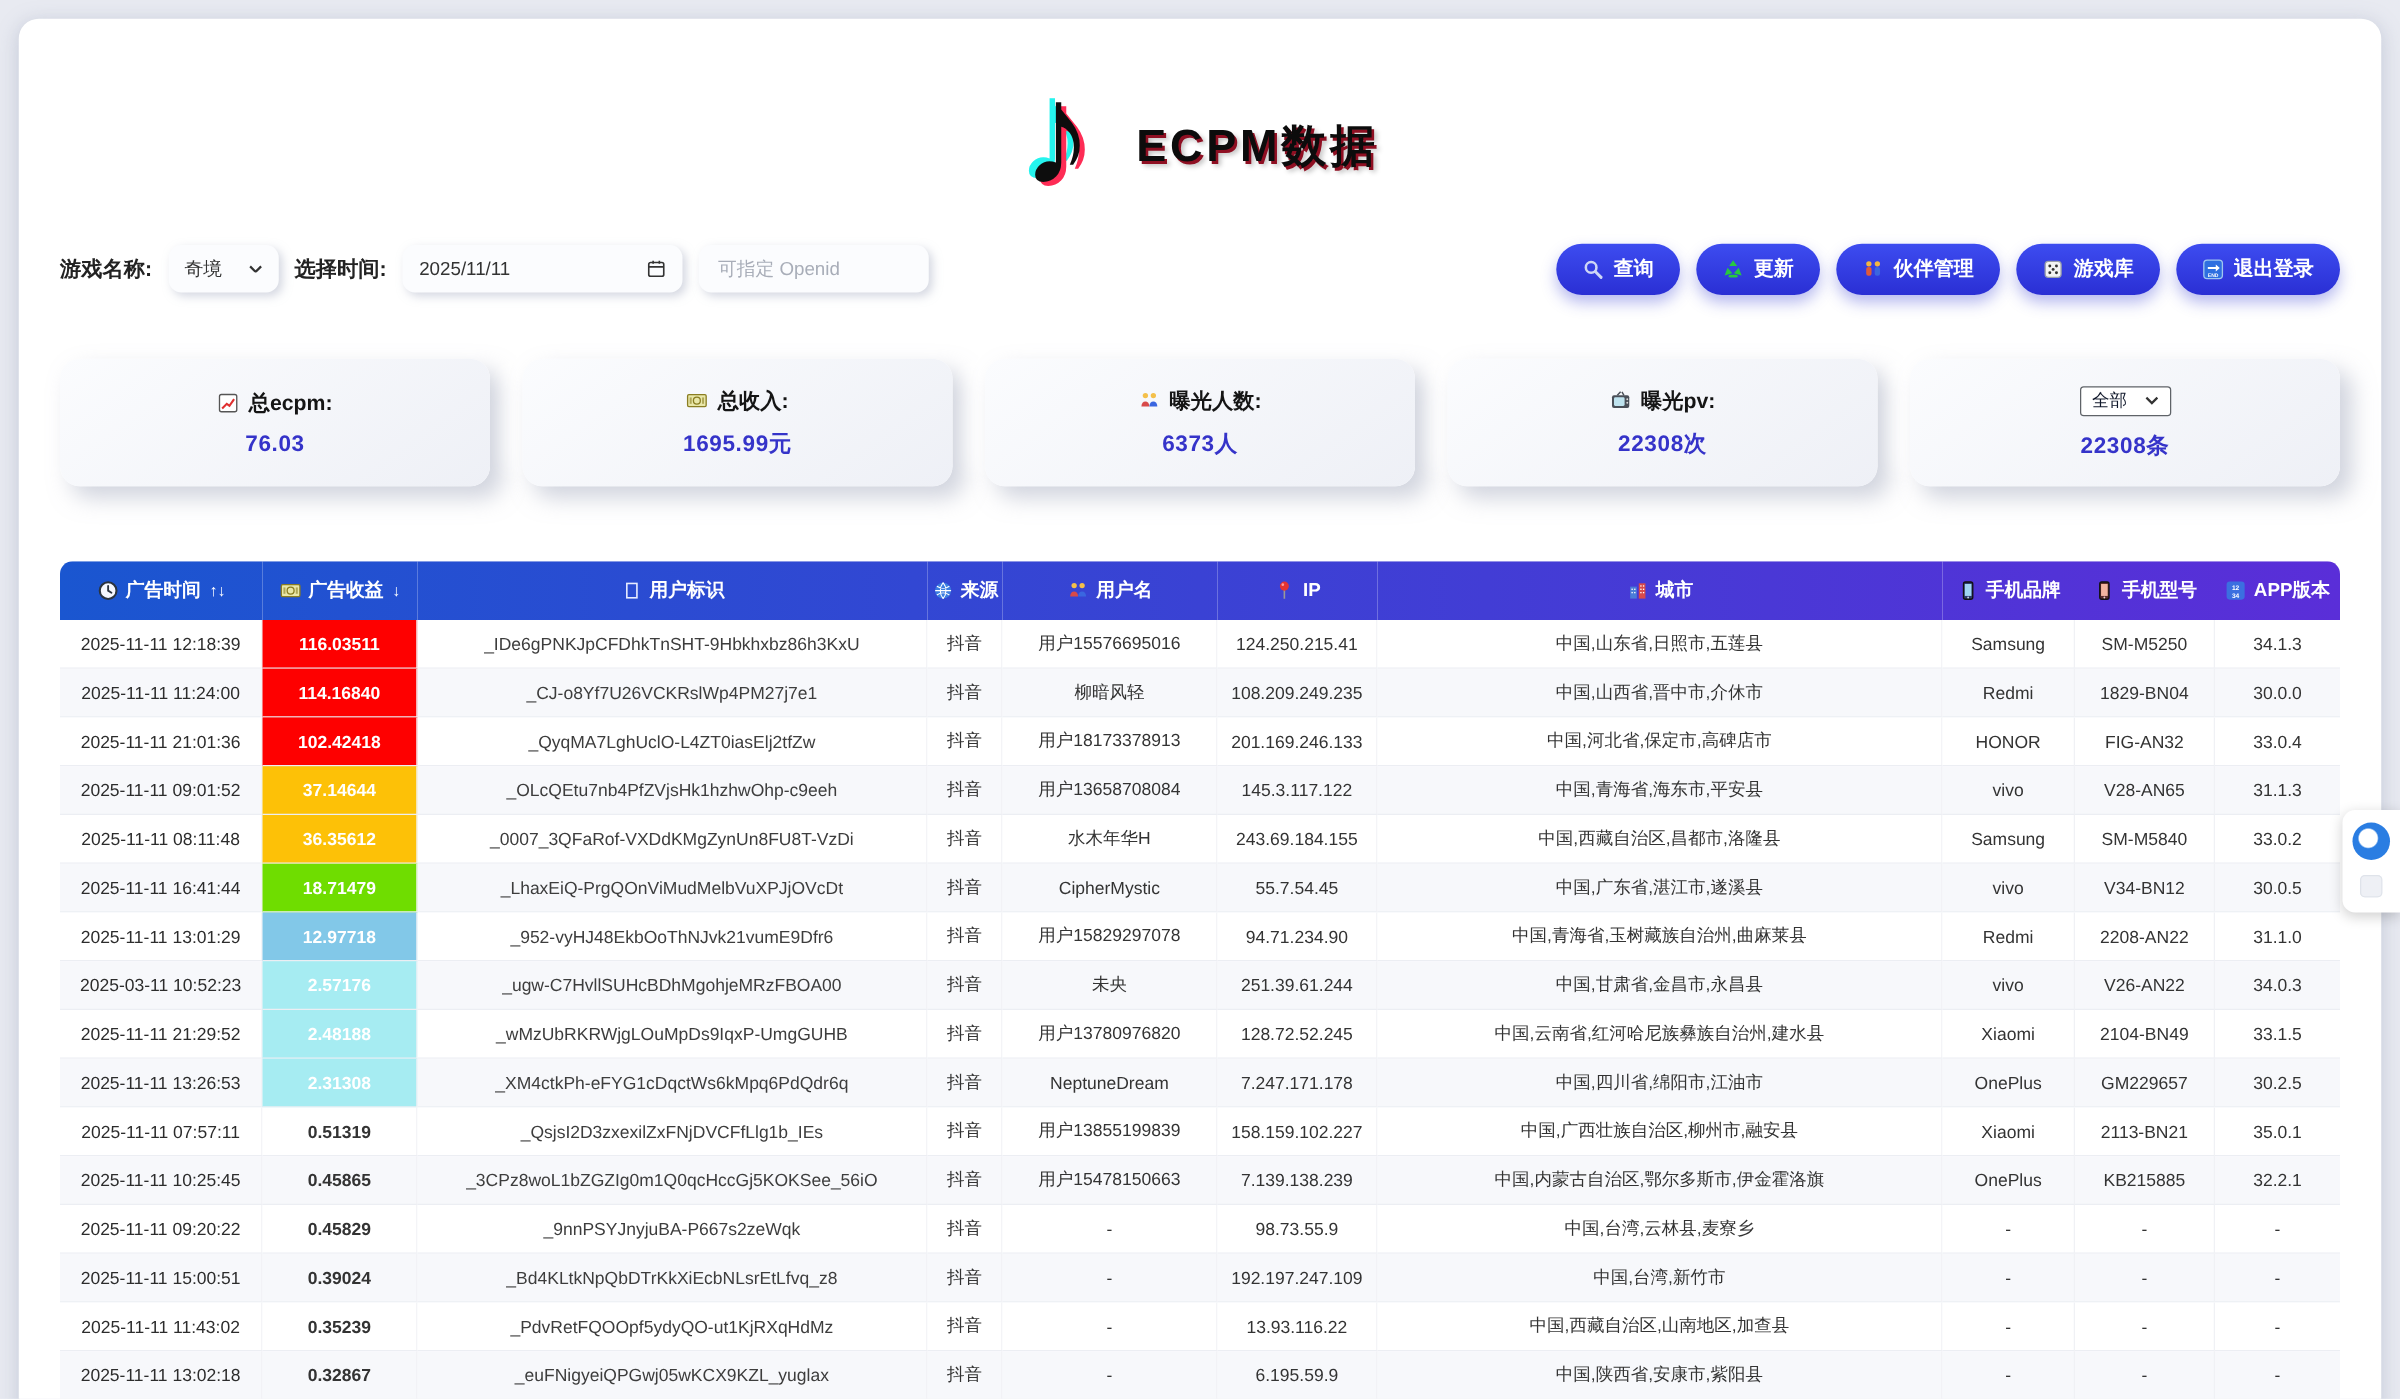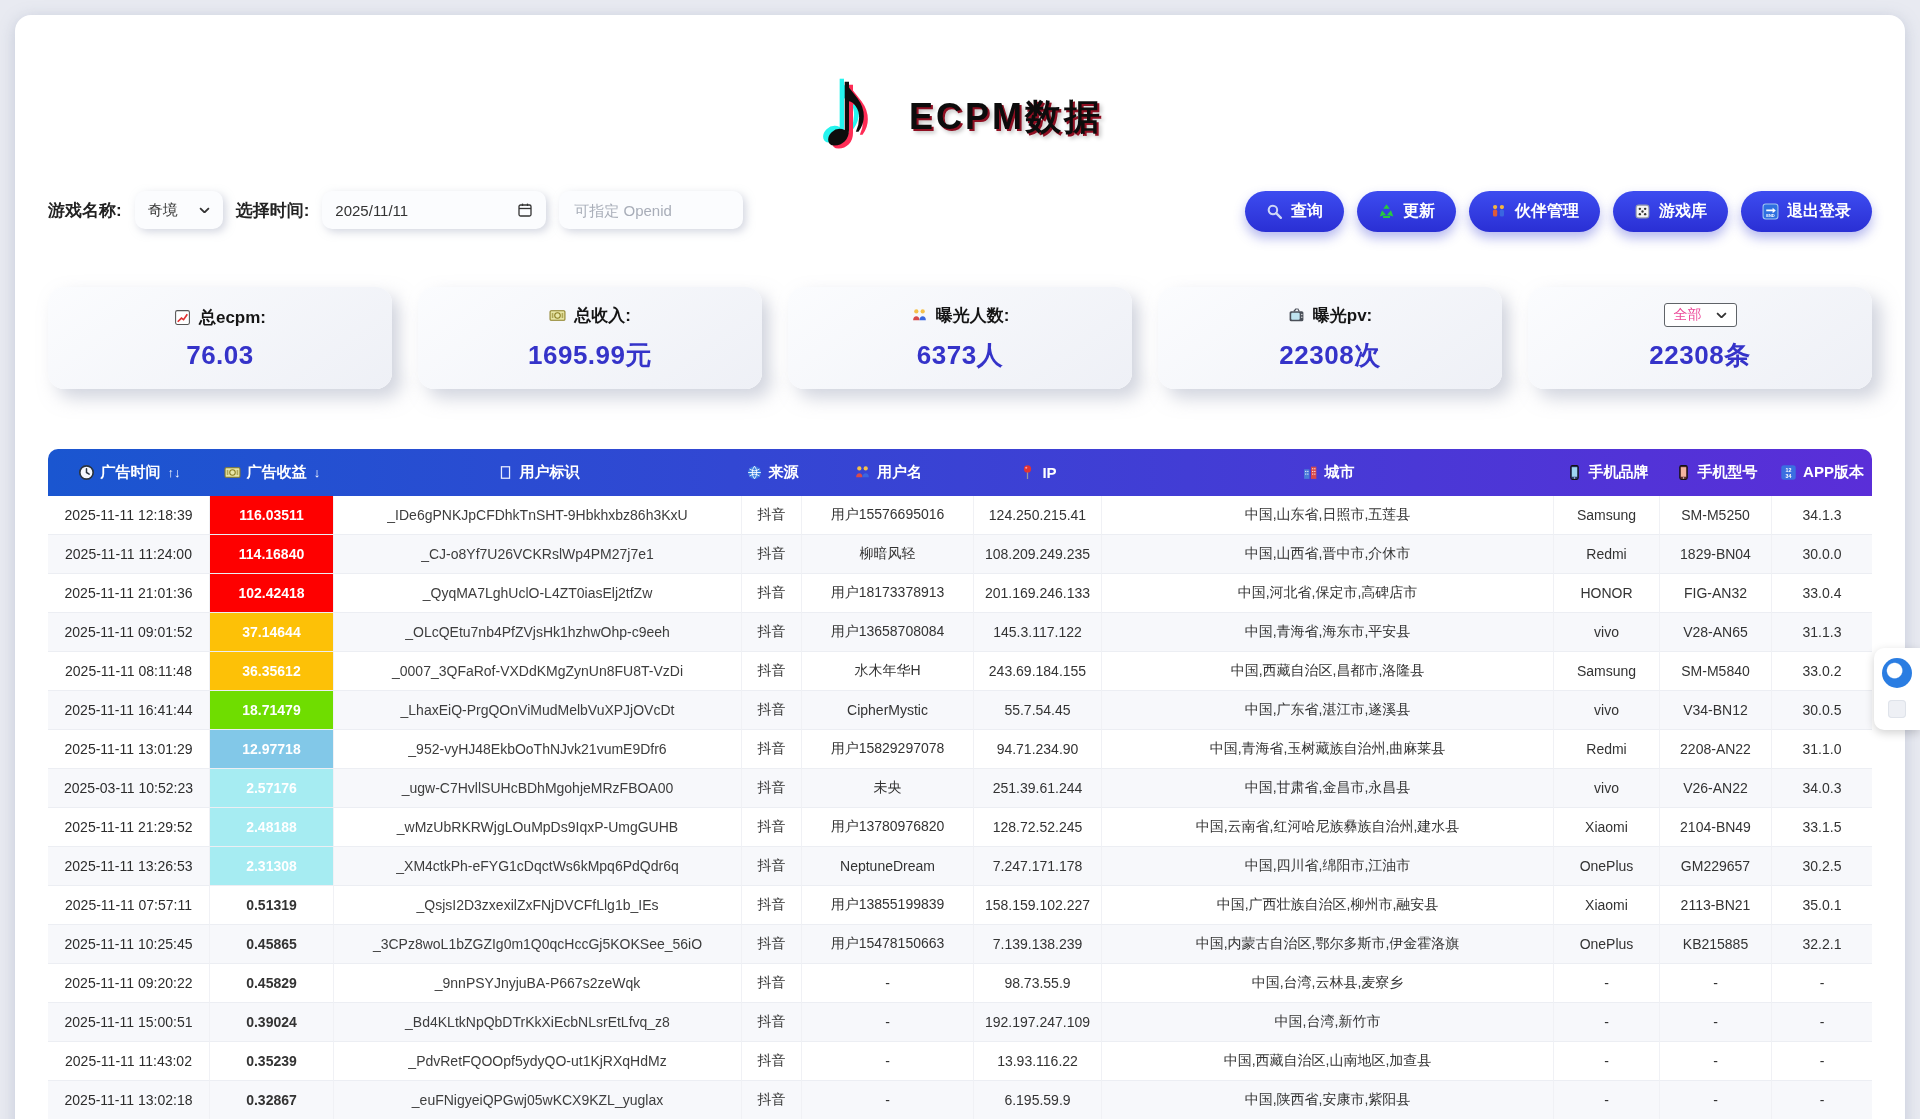--- a/index.html
+++ b/index.html
@@ -9,21 +9,21 @@
   
   .logo-row{display:flex;align-items:flex-end;justify-content:center;padding-top:14px;height:148px;}
   .note-wrap{position:relative;width:88px;height:140px;margin-right:4px;}
   .note-wrap span{position:absolute;left:0;top:0;font-size:116px;line-height:140px;}
   .note-c{color:#25f4ee;transform:translate(-5px,-3px);}
   .note-r{color:#fe2c55;transform:translate(4px,3px);}
   .note-k{color:#0d0d0d;}
   .logo-title{font-size:36px;font-weight:900;color:#0c0c0c;letter-spacing:3px;line-height:120px;
     text-shadow:2px 2px 0 #8f0f22,4px 4px 4px rgba(0,0,0,.25);}
   
-  .controls{display:flex;justify-content:space-between;align-items:flex-start;height:48px;margin-top:14px;}
+  .controls{display:flex;justify-content:space-between;align-items:center;height:48px;margin-top:14px;}
   .ctrl-left{display:flex;align-items:center;gap:13px;}
   .ctrl-label{font-weight:bold;font-size:17px;color:#222;}
   .pill{background:#fbfcfe;border-radius:10px;height:38px;display:flex;align-items:center;gap:8px;
     padding:0 13px;font-size:15px;color:#333;
     box-shadow:3px 3px 8px rgba(170,176,195,.5),-3px -3px 8px #ffffff;}
   .sel-game{width:62px;justify-content:space-between;cursor:pointer;}
   .date-pill{width:198px;justify-content:space-between;cursor:pointer;}
   .openid-pill{width:158px;}
   .openid-pill input{border:none;outline:none;background:transparent;width:100%;font-size:15px;color:#333;}
   .openid-pill input::placeholder{color:#a8adb8;}
@@ -33,23 +33,23 @@
   .btn{display:flex;align-items:center;gap:8px;height:41px;padding:0 21px;border:none;cursor:pointer;
     border-radius:21px;background:linear-gradient(180deg,#3d4cf0,#2a2fd4);color:#fff;font-weight:bold;
     font-size:16px;box-shadow:0 6px 12px rgba(45,55,210,.35);font-family:Liberation Sans, sans-serif;}
   .icon16{display:inline-flex;width:17px;height:17px;}
   
   .stats{display:flex;gap:26px;margin-top:48px;}
   .stat{flex:1;height:102px;border-radius:16px;background:linear-gradient(145deg,#fbfcfe,#eef0f6);
     box-shadow:9px 9px 18px rgba(164,170,190,.5),-9px -9px 18px #ffffff;
     display:flex;flex-direction:column;align-items:center;justify-content:center;gap:11px;}
   .stat-label{display:flex;gap:8px;align-items:center;font-weight:bold;font-size:17px;color:#151515;}
-  .stat-value{font-weight:bold;font-size:26px;color:#3533c9;letter-spacing:.5px;}
+  .stat-value{font-weight:bold;font-size:18px;color:#3533c9;letter-spacing:.5px;}
   .mini-select{display:flex;align-items:center;gap:14px;border:1px solid #5f6368;border-radius:3px;
-    padding:2px 9px;font-size:14px;background:#fff;color:#ec4899;cursor:pointer;}
+    padding:2px 9px;font-size:14px;background:#fff;color:#0f172a;cursor:pointer;}
   
   .table-wrap{margin-top:60px;border-radius:10px 10px 0 0;overflow:hidden;}
   table{width:100%;border-collapse:separate;border-spacing:0;table-layout:fixed;}
   thead tr{background:linear-gradient(90deg,#1a56d0,#5a2ed8);}
   th{height:47px;color:#fff;font-weight:bold;font-size:15px;text-align:center;padding:0;}
   .th-inner{display:flex;align-items:center;justify-content:center;gap:6px;}
   .sort{font-size:13px;font-weight:bold;margin-left:1px;}
   tbody td{height:38px;font-size:14px;color:#333;text-align:center;background:#fff;
     border-bottom:1px solid #eceef3;border-right:1px solid #f0f1f5;
     overflow:hidden;white-space:nowrap;text-overflow:ellipsis;padding:0 4px;}

